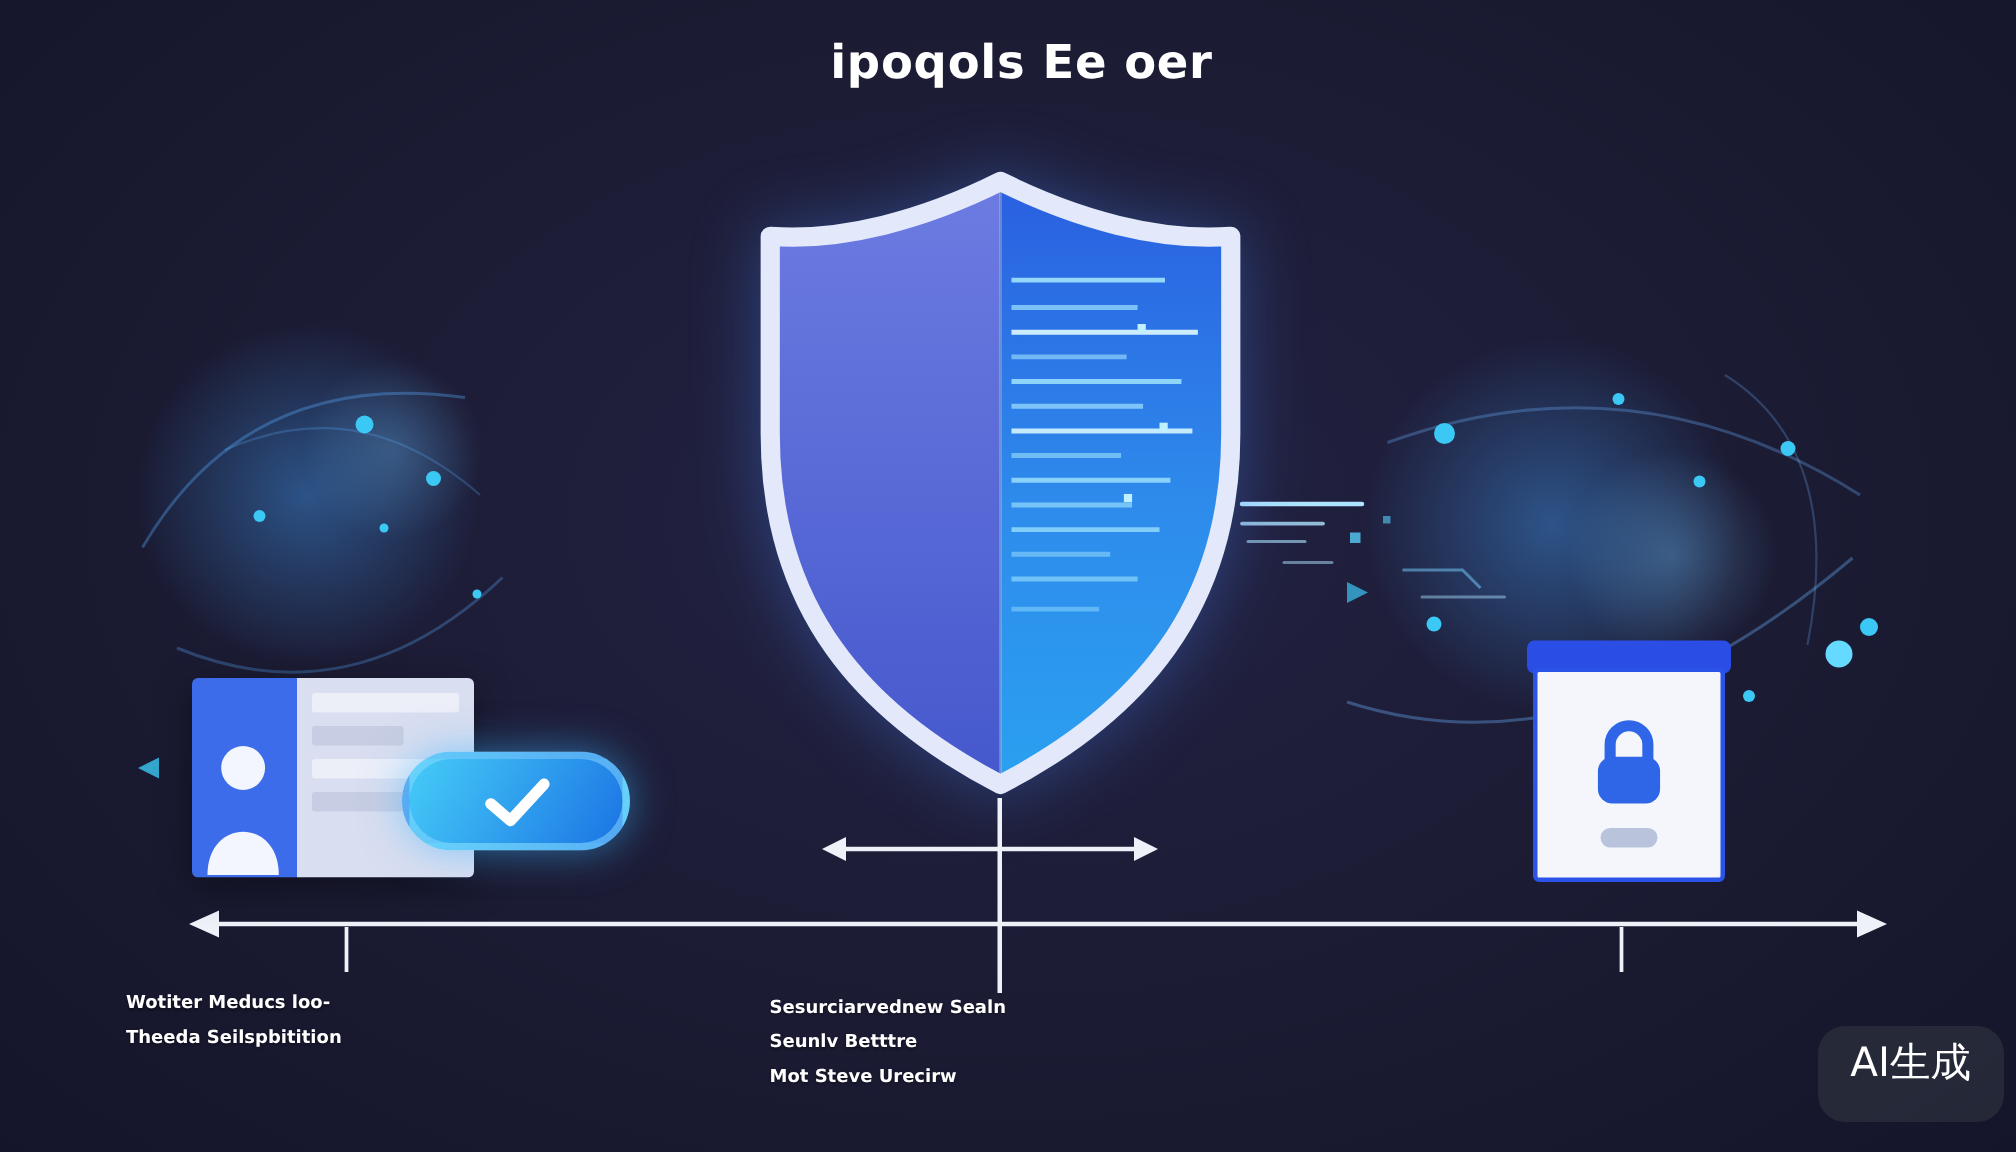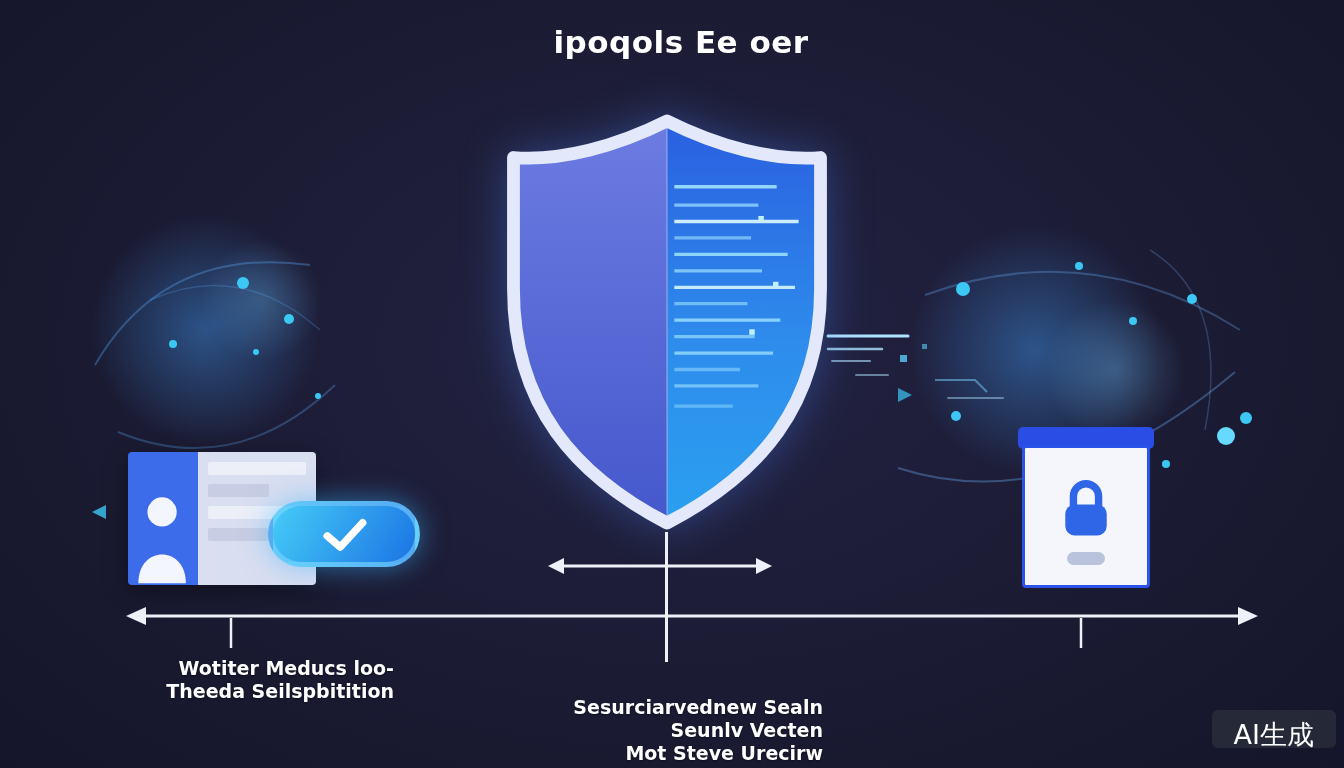--- a/index.html
+++ b/index.html
@@ -45,30 +45,30 @@
   .lock-card { position:absolute; left:1018px; top:427px; width:136px; height:161px; }
   .lock-topbar { position:absolute; left:0; top:0; width:136px; height:22px; background:#2a4de6; border-radius:5px; }
   .lock-body {
     position:absolute; left:4px; top:18px; width:128px; height:143px; box-sizing:border-box;
     background:#f4f6fb; border:3px solid #2c53e8; border-radius:4px;
     display:flex; flex-direction:column; align-items:center; justify-content:center; gap:9px;
   }
   .lock-pill { width:38px; height:13px; background:#b9c3dc; border-radius:7px; }
 
   .axis-label {
-    position:absolute; text-align:right; font-weight:700; font-size:19px; line-height:23px;
+    position:absolute; text-align:left; font-weight:700; font-size:12px; line-height:23px;
     text-shadow:0 1px 2px rgba(0,0,0,.4); white-space:nowrap;
   }
   .axis-label.l { left:84px;  top:657px; width:310px; }
-  .axis-label.c { left:513px; top:696px; width:310px; }
+  .axis-label.c { left:513px; top:660px; width:310px; }
   .axis-label.r { left:923px; top:655px; width:315px; }
 
   .watermark {
-    position:absolute; right:8px; bottom:20px; height:38px; padding:0 22px;
-    background:rgba(42,45,58,.82); border-radius:6px;
+    position:absolute; right:8px; bottom:20px; height:64px; padding:0 22px;
+    background:rgba(42,45,58,.82); border-radius:18px;
     font-size:27px; line-height:49px; font-weight:500; color:#fff;
   }
 </style>
 </head>
 <body>
 
 <div class="stage">
 
   <svg class="decor" viewBox="0 0 1344 768" aria-hidden="true">
     <defs>
@@ -225,19 +225,19 @@
       <div class="lock-pill"></div>
     </div>
   </div>
 
   <div class="axis-label l">
     <div>Wotiter Meducs loo-</div>
     <div>Theeda Seilspbitition</div>
   </div>
   <div class="axis-label c">
     <div>Sesurciarvednew Sealn</div>
-    <div>Seunlv Vecten</div>
+    <div>Seunlv Betttre</div>
     <div>Mot Steve Urecirw</div>
   </div>
 
   <div class="watermark">AI生成</div>
 
 </div>
 
 </body></html>

